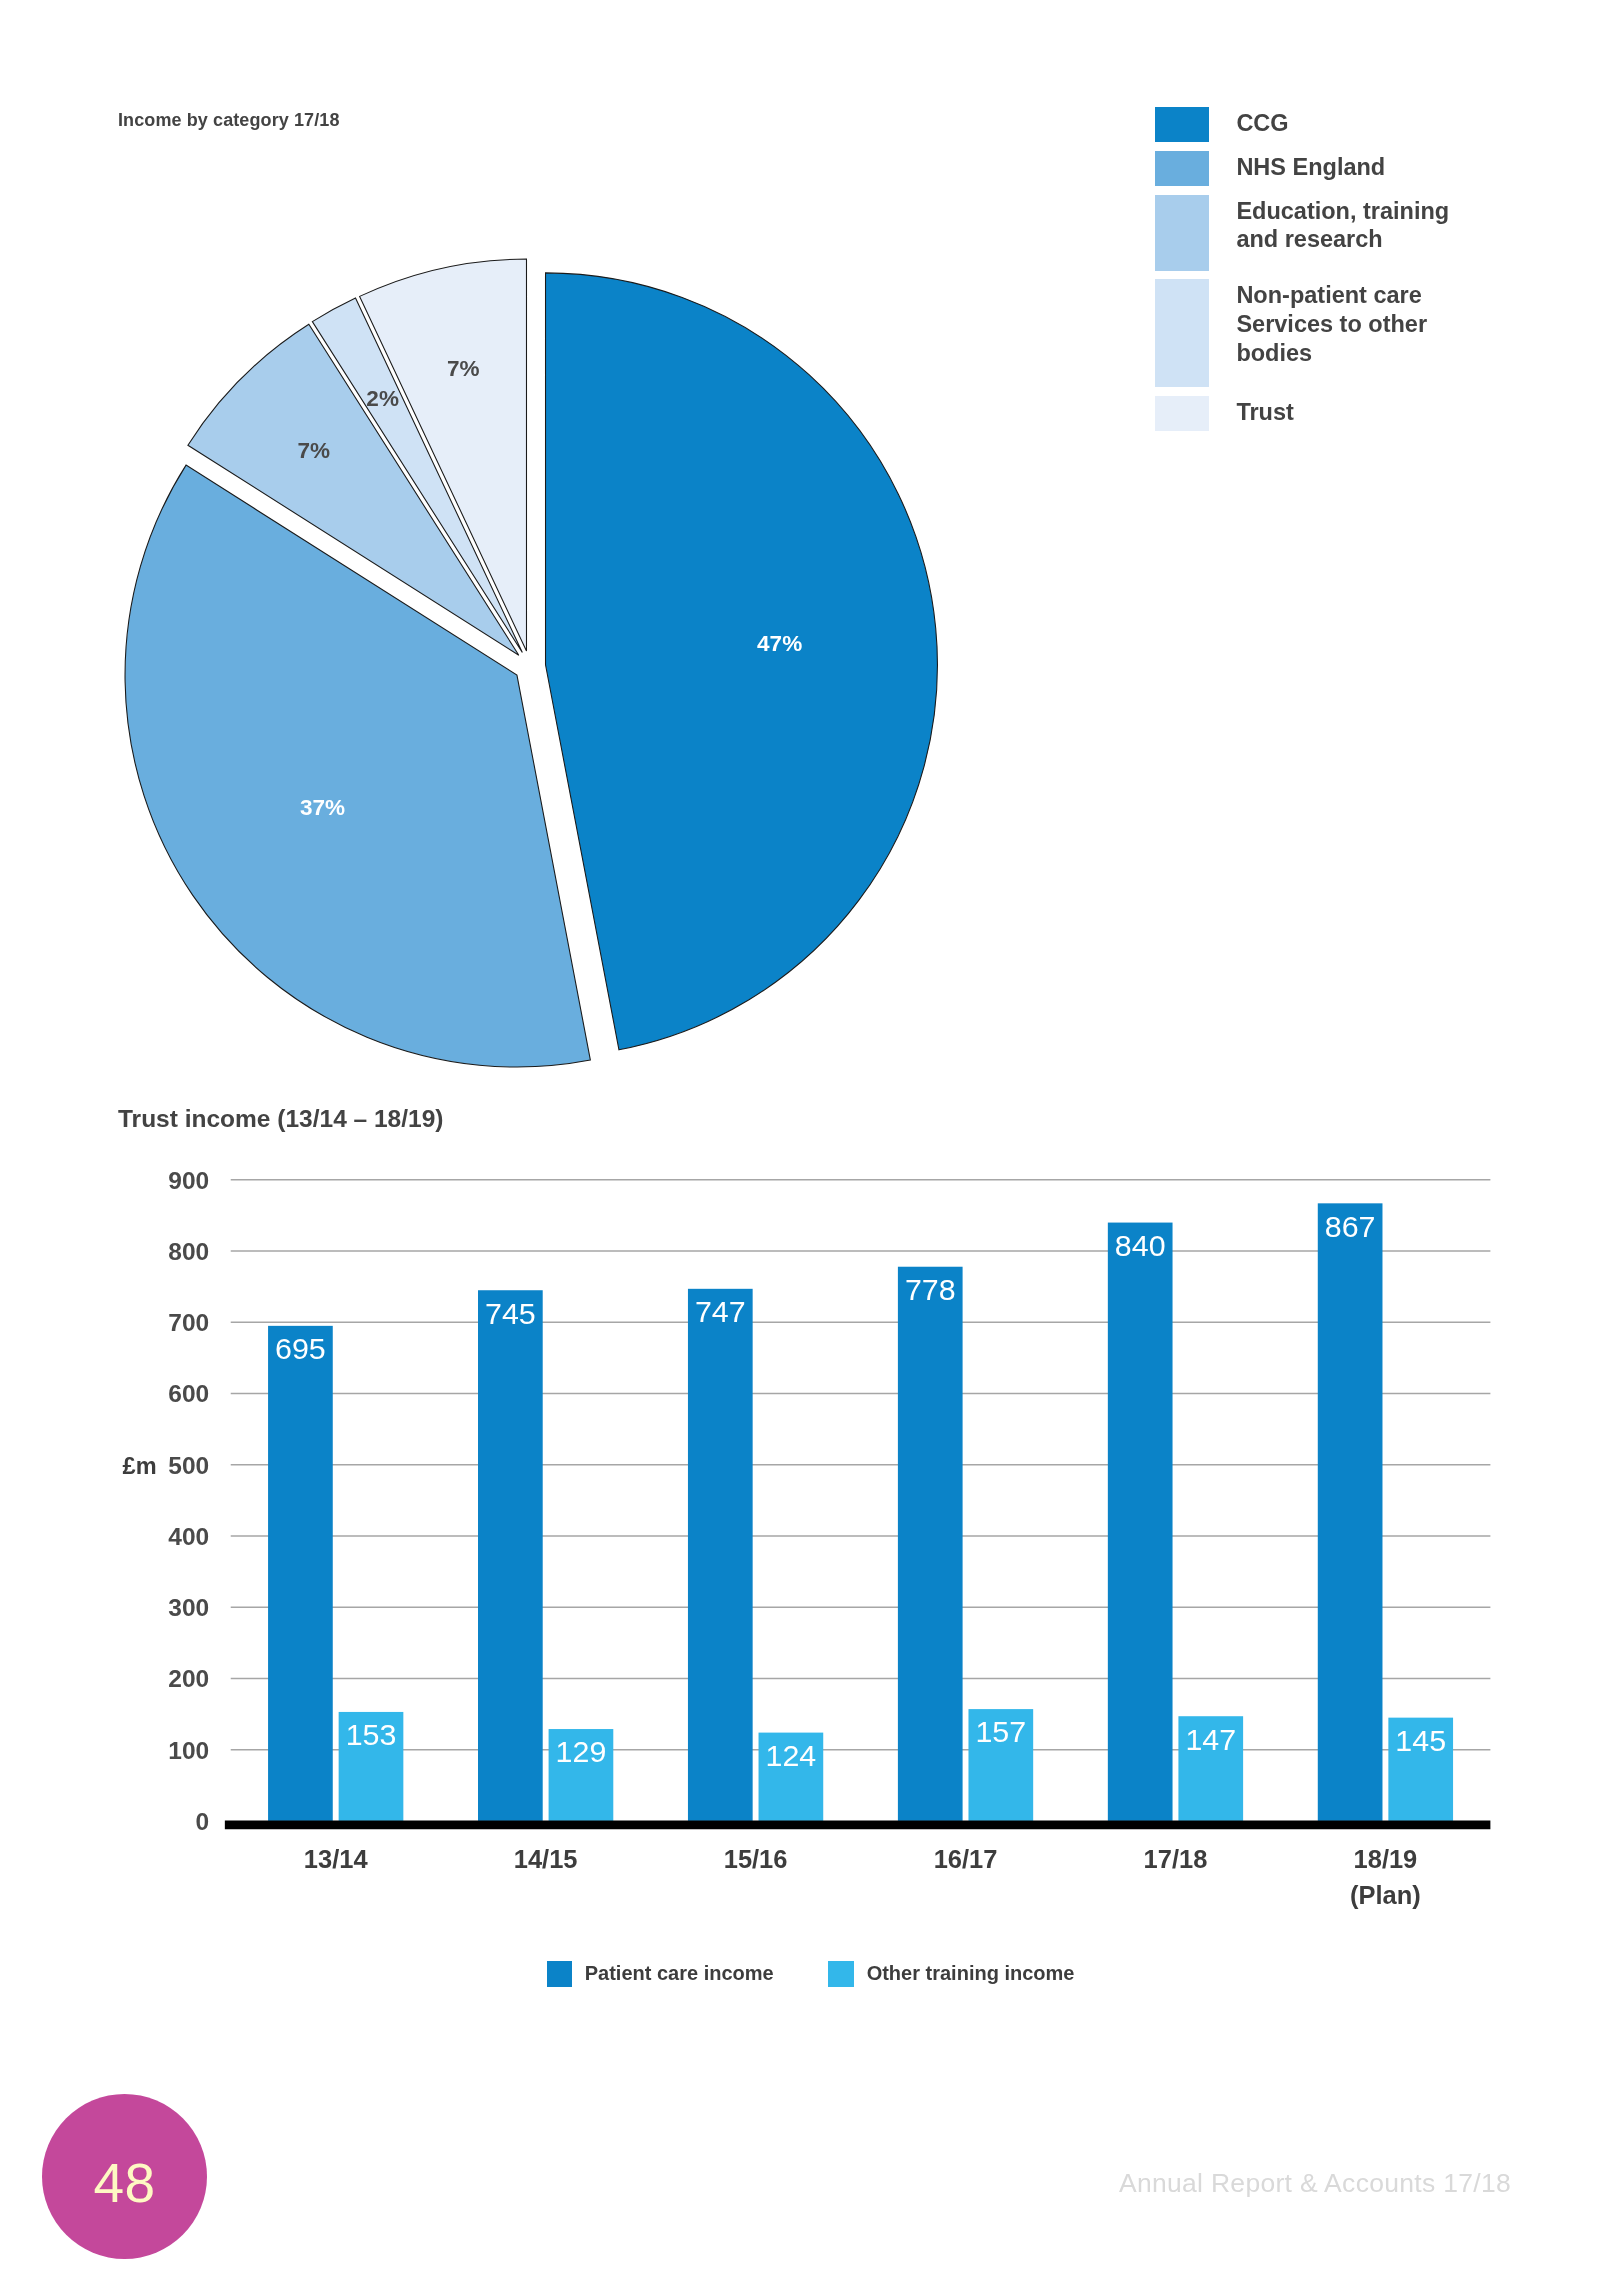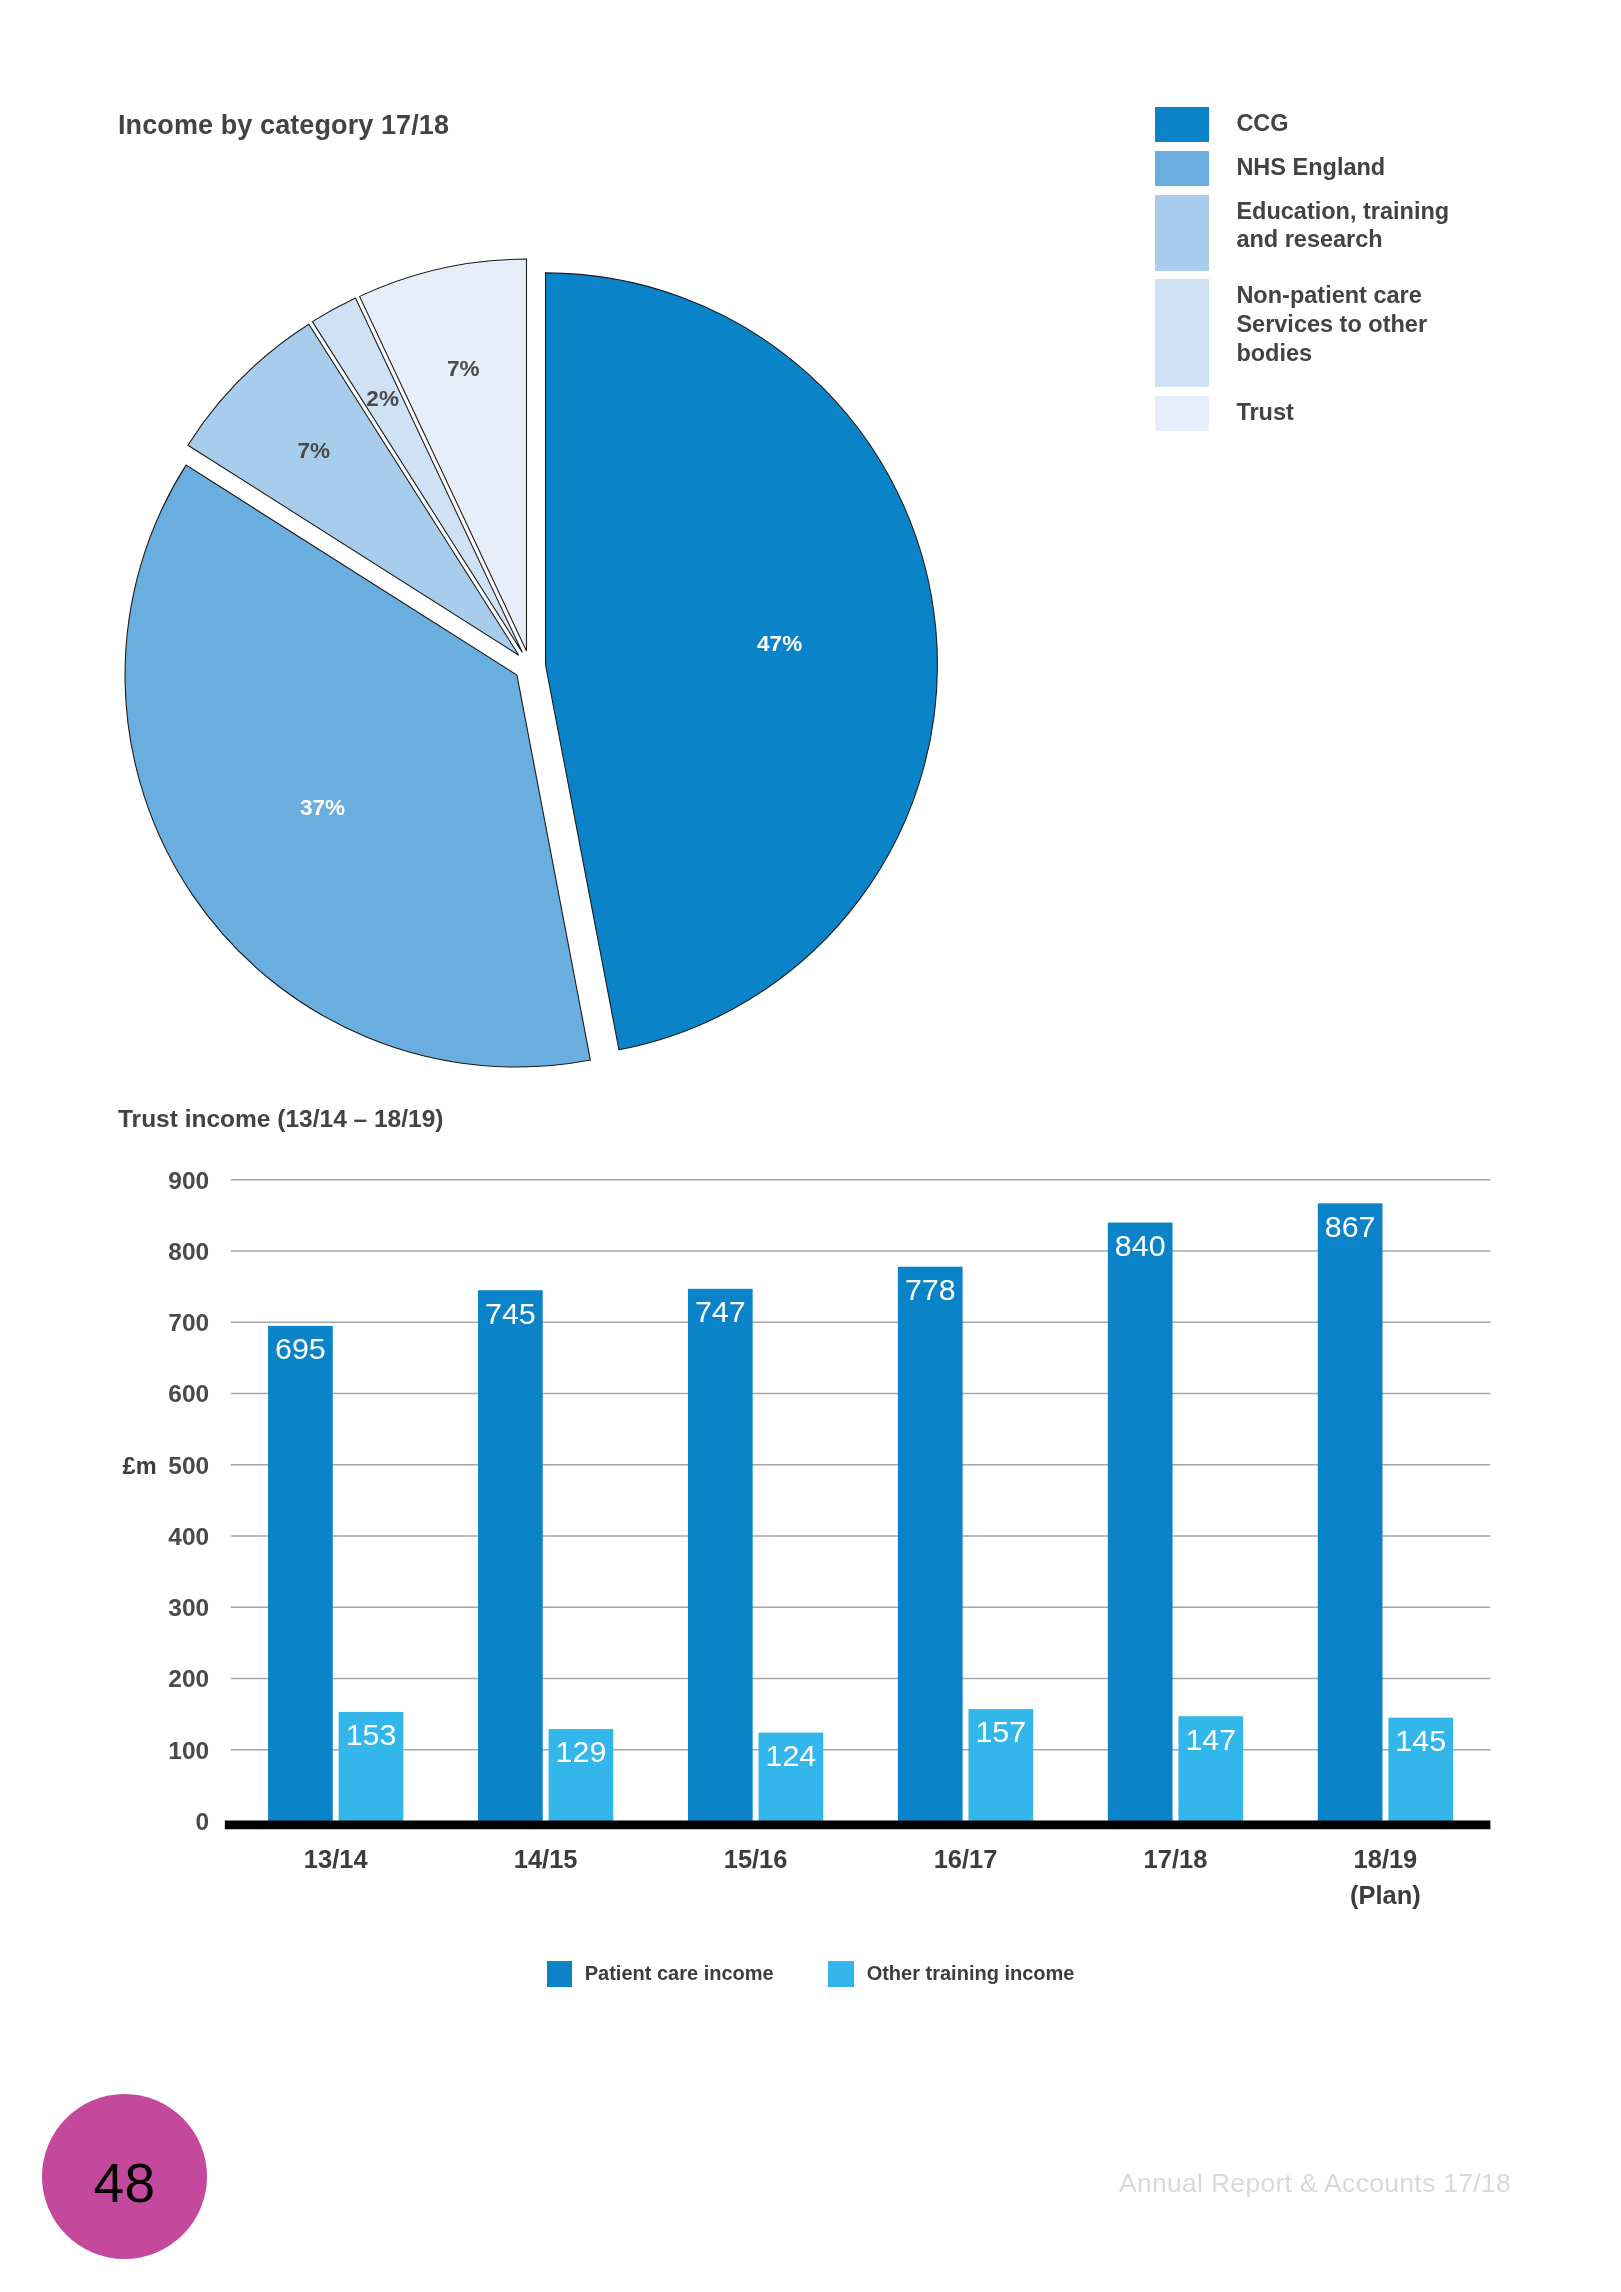--- a/index.html
+++ b/index.html
@@ -20,21 +20,21 @@
   #pie-section {
     position: absolute;
     left: 0; top: 0;
     width: 1621px;
     height: 1117px;
   }
   #pie-title {
     position: absolute;
     left: 118px;
     top: 110px;
-    font-size: 27px;
+    font-size: 18px;
     font-weight: bold;
     color: #434343;
     letter-spacing: 0.1px;
   }
   #pie-svg-wrap {
     position: absolute;
     left: 69px;
     top: 196px;
     width: 1010px;
     height: 921px;
@@ -166,21 +166,21 @@
     top: 2094px;
     width: 165px;
     height: 165px;
     border-radius: 50%;
     background: #c4489b;
     display: flex;
     align-items: center;
     justify-content: center;
   }
   #page-number {
-    color: #000000;
+    color: #fef9c3;
     font-size: 55px;
     font-weight: normal;
     letter-spacing: 0.5px;
     margin-top: 12px;
   }
   #footer-text {
     position: absolute;
     right: 110px;
     top: 2168px;
     font-size: 26.5px;

